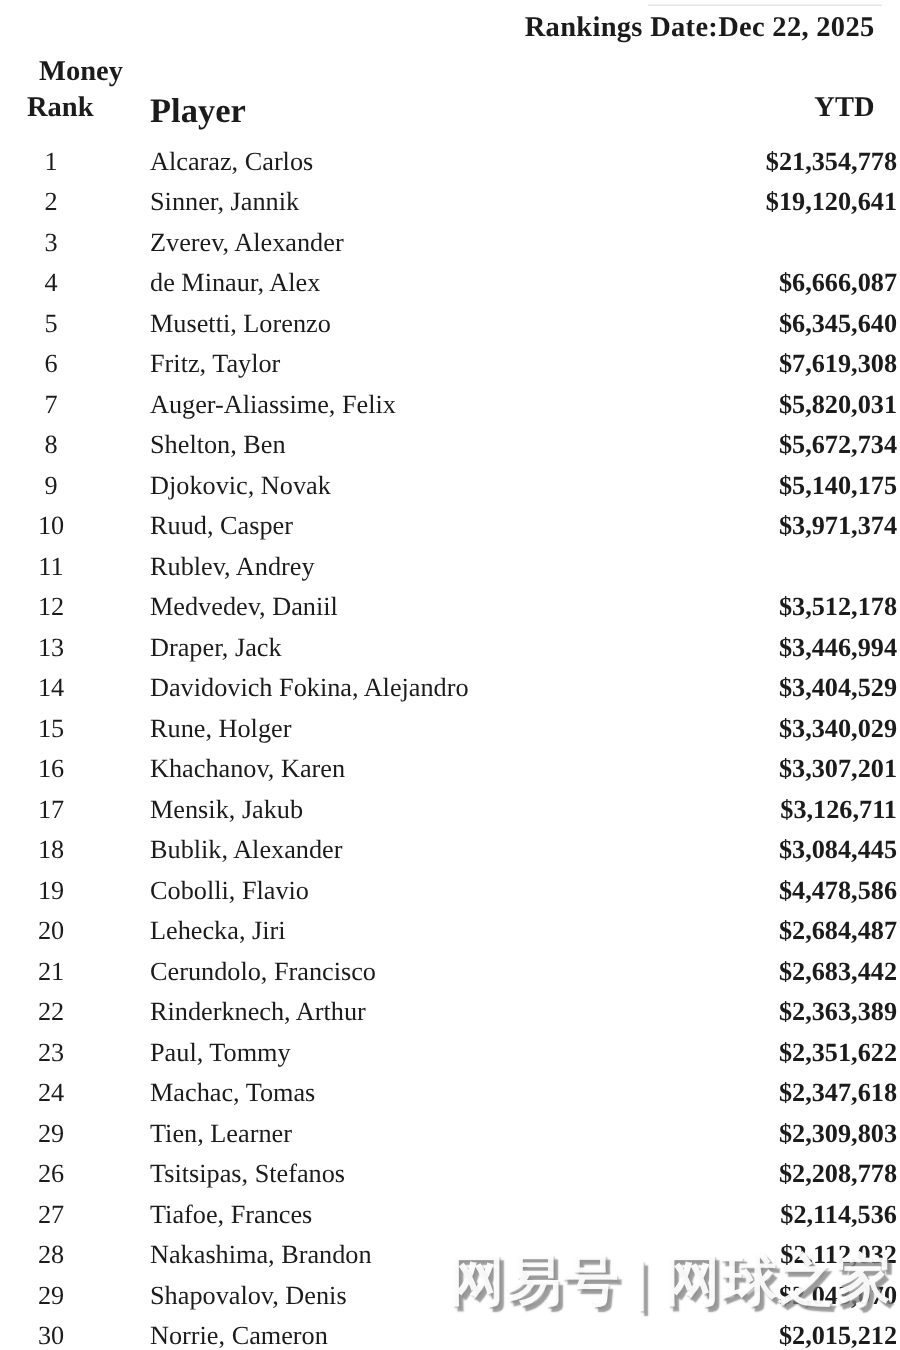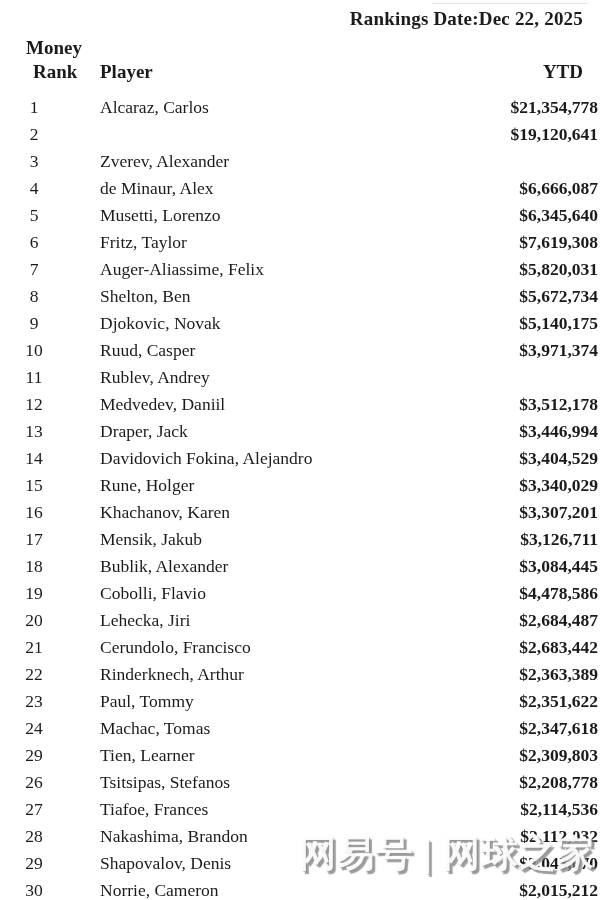--- a/index.html
+++ b/index.html
@@ -35,29 +35,29 @@
     position: absolute;
     top: 37px;
     left: 26px;
     font-size: 19px;
     font-weight: bold;
     text-align: center;
   }
   .hdr-rank {
     position: absolute;
     top: 61px;
-    left: 33px;
+    left: 18px;
     font-size: 19px;
     font-weight: bold;
   }
   .hdr-player {
     position: absolute;
     top: 61px;
     left: 100px;
-    font-size: 19px;
+    font-size: 23px;
     font-weight: bold;
   }
   .hdr-ytd {
     position: absolute;
     top: 61px;
     right: 17px;
     font-size: 19px;
     font-weight: bold;
     margin-left: 36px;
   }
@@ -124,20 +124,21 @@
 
   <div class="rows" id="rows">
   <div class="row">
     <span class="cell-rank">1</span>
     <span class="cell-player">Alcaraz, Carlos</span>
     <span class="cell-ytd">$21,354,778</span>
   </div>
 
   <div class="row">
     <span class="cell-rank">2</span>
+    <span class="cell-player">Sinner, Jannik</span>
     <span class="cell-ytd">$19,120,641</span>
   </div>
 
   <div class="row">
     <span class="cell-rank">3</span>
     <span class="cell-player">Zverev, Alexander</span>
   </div>
 
   <div class="row">
     <span class="cell-rank">4</span>

